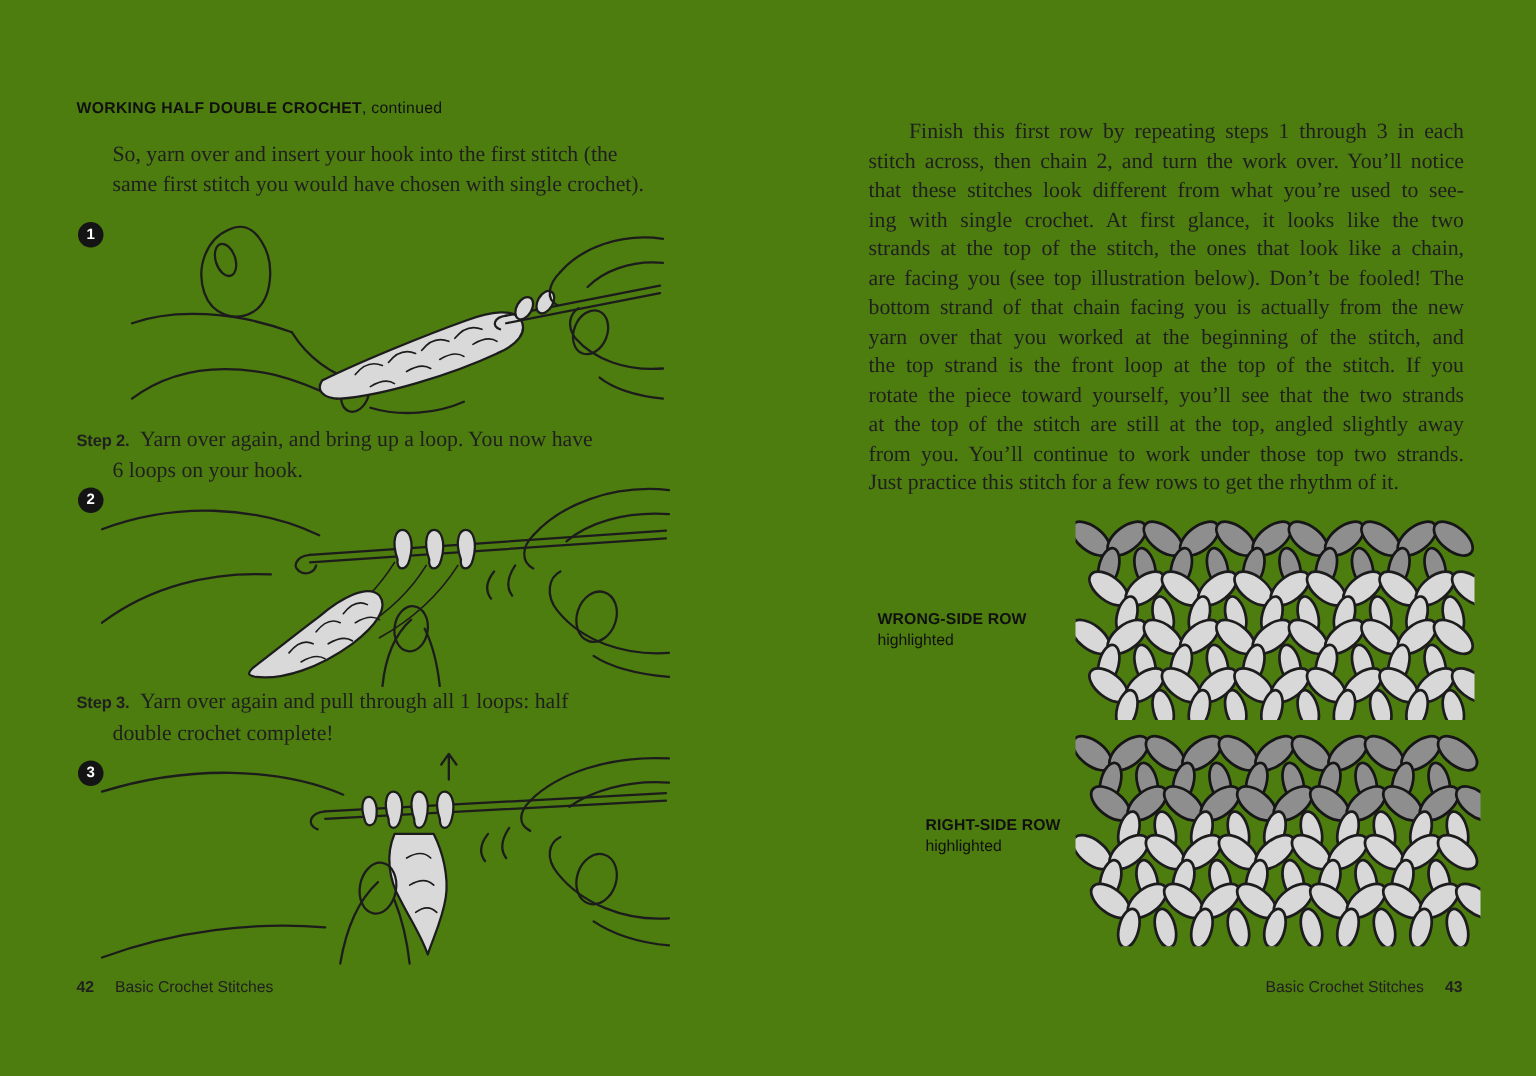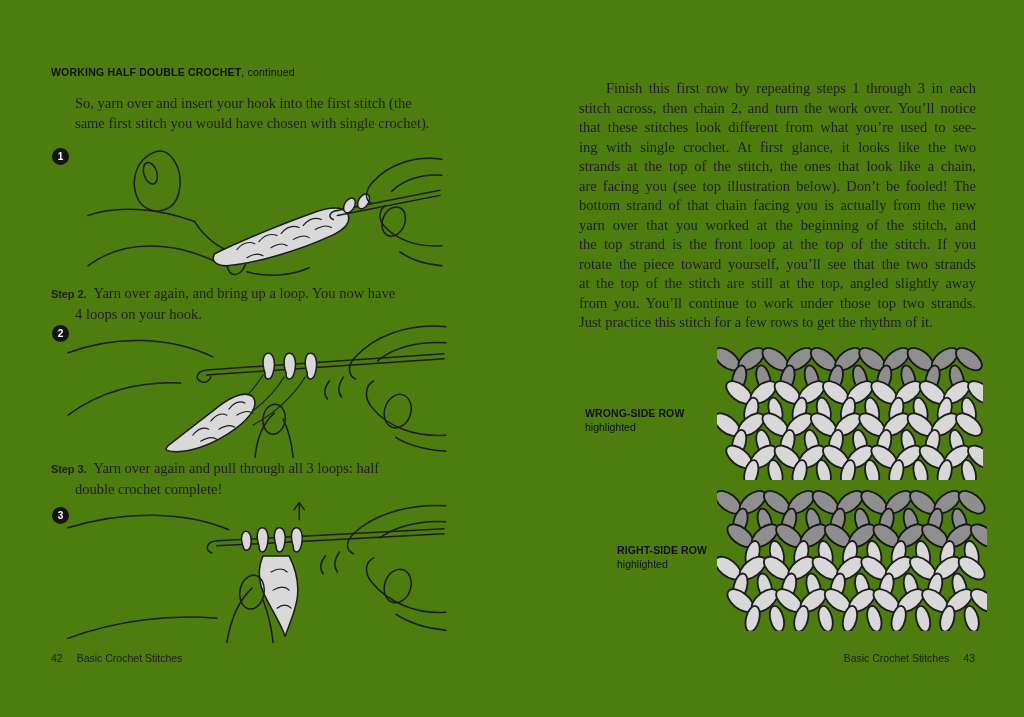--- a/index.html
+++ b/index.html
@@ -22,21 +22,21 @@
   .steplabel{font-family:"Liberation Sans",sans-serif;font-weight:700;font-size:11px;margin-right:7px;letter-spacing:-.1px;}
 
   .badge{width:17px;height:17px;border-radius:50%;background:#141414;color:#fff;
          font-family:"Liberation Sans",sans-serif;font-weight:700;font-size:10px;
          display:flex;align-items:center;justify-content:center;}
 
   .figlabel{font-family:"Liberation Sans",sans-serif;font-size:10.5px;line-height:14px;color:#101010;}
   .figlabel .bold{font-weight:700;letter-spacing:.1px;}
 
   .footer{font-family:"Liberation Sans",sans-serif;font-size:10.5px;color:#202020;white-space:nowrap;}
-  .footer .pg{font-weight:400;}
+  .footer .pg{font-weight:700;}
   .footer.leftf .pg{margin-right:14px;}
   .footer.rightf{text-align:left;}
   .footer.rightf .pg{margin-left:14px;}
 
   
   .ink{fill:none;stroke:#1c1c1c;stroke-width:1.5;stroke-linecap:round;stroke-linejoin:round;}
   .yarn{fill:#d9d9d9;stroke:#1c1c1c;stroke-width:1.5;stroke-linejoin:round;}
   .tex{fill:none;stroke:#1c1c1c;stroke-width:1.1;stroke-linecap:round;}
 
   
@@ -85,21 +85,21 @@
         <path d="M286,32 C278,40 276,50 284,54"></path>
         <path d="M354,26 C332,24 314,32 304,42"></path>
         <ellipse cx="306" cy="72" rx="11" ry="15" transform="rotate(22 306 72)"></ellipse>
         <path d="M354,96 C330,98 308,90 296,76 C290,68 292,60 298,56"></path>
         <path d="M354,116 C336,114 322,110 312,102"></path>
       </g>
     </svg>
 
     <div class="abs steppara" style="left:51px;top:283px">
       <span class="steplabel">Step 2.</span><span>Yarn over again, and bring up a loop. You now have</span><br>
-      <span>4 loops on your hook.</span>
+      <span>6 loops on your hook.</span>
     </div>
 
     <div class="abs badge" style="left:52px;top:325px">2</div>
 
     <svg class="abs" style="left:66px;top:318px" width="382" height="140" viewBox="0 0 380 138">
       <g class="ink">
         <path d="M2,34 C50,16 104,18 146,38"></path>
         <path d="M2,96 C34,72 74,62 114,64"></path>
         <path d="M140,56 L376,40 M140,51 L376,35"></path>
         <path d="M140,51 C130,52 127,60 135,63 C139,64 143,62 144,58"></path>
@@ -117,21 +117,21 @@
         <path d="M288,38 C280,46 280,56 288,60"></path>
         <path d="M378,24 C348,22 324,30 310,42"></path>
         <path d="M262,62 q-8,10 -2,18 M276,58 q-8,12 -2,20"></path>
         <ellipse cx="330" cy="92" rx="13" ry="17" transform="rotate(18 330 92)"></ellipse>
         <path d="M378,116 C348,118 320,108 304,88 C296,78 298,66 306,62"></path>
         <path d="M378,132 C356,130 340,126 328,118"></path>
       </g>
     </svg>
 
     <div class="abs steppara" style="left:51px;top:458px">
-      <span class="steplabel">Step 3.</span><span>Yarn over again and pull through all 3 loops: half</span><br>
+      <span class="steplabel">Step 3.</span><span>Yarn over again and pull through all 1 loops: half</span><br>
       <span>double crochet complete!</span>
     </div>
 
     <div class="abs badge" style="left:52px;top:507px">3</div>
 
     <svg class="abs" style="left:66px;top:498px" width="382" height="146" viewBox="0 0 380 142">
       <g class="ink">
         <path d="M2,28 C60,10 120,12 162,30"></path>
         <path d="M150,46 L376,34 M150,41 L376,29"></path>
         <path d="M150,41 C140,42 137,50 145,53"></path>

